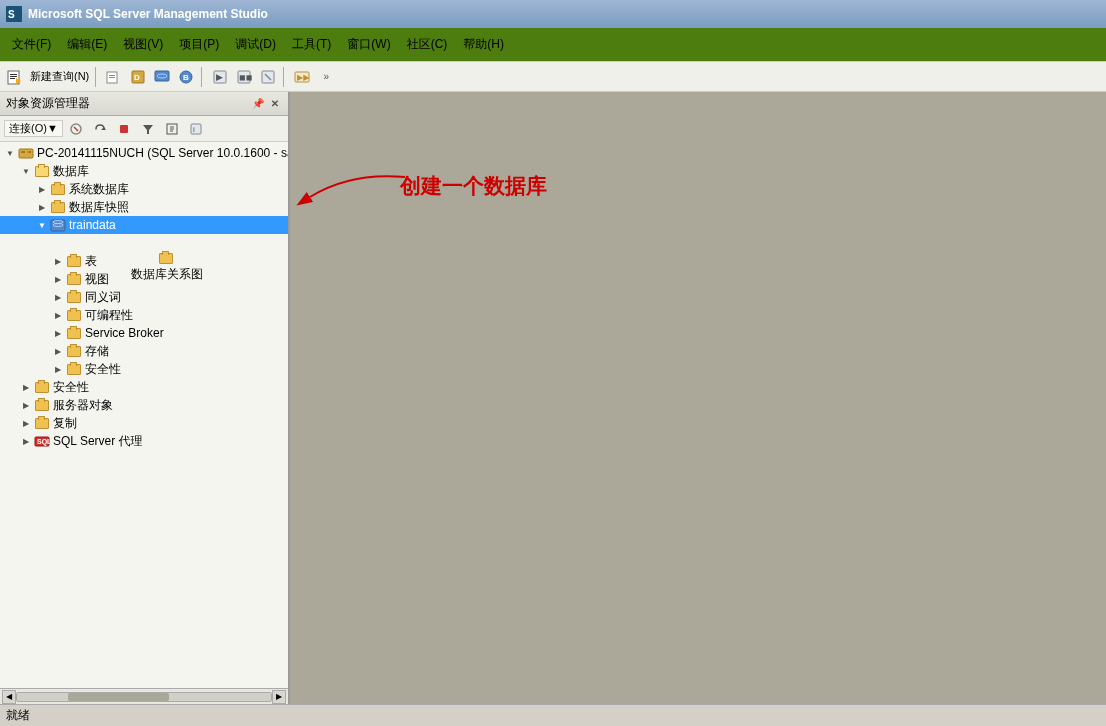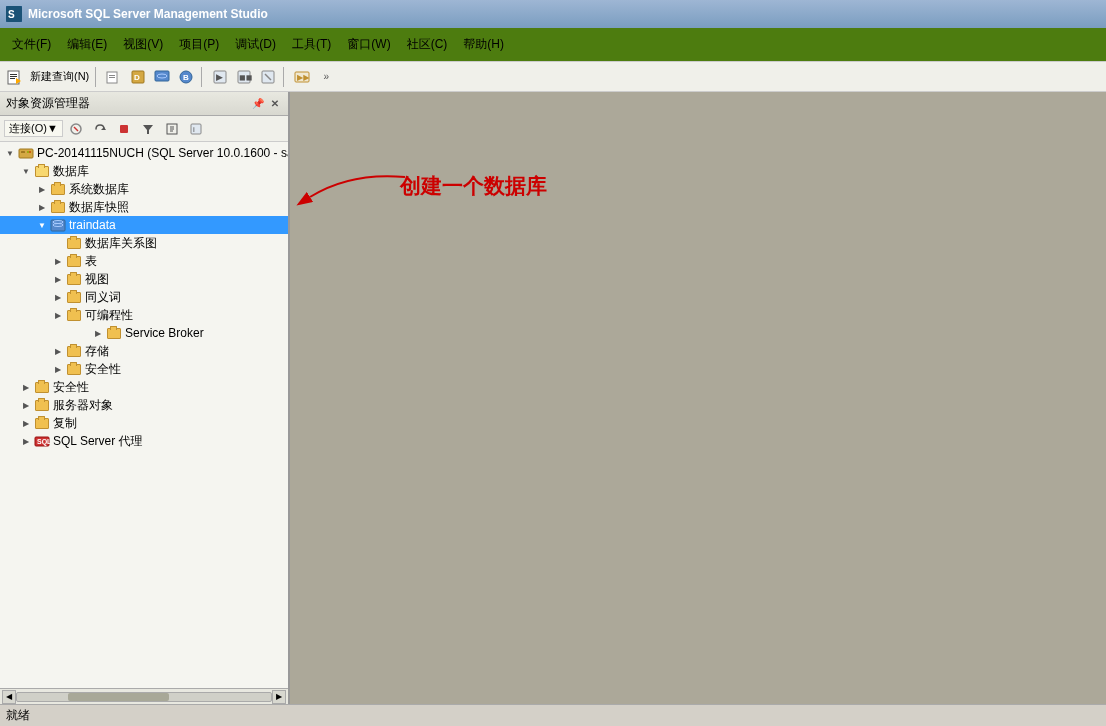--- a/index.html
+++ b/index.html
@@ -473,61 +473,61 @@
         <span class="tree-icon">
           <svg width="16" height="16" viewBox="0 0 16 16">
             <rect x="1" y="3" width="14" height="11" fill="#5588cc" stroke="#336699" stroke-width="1" rx="1"></rect>
             <ellipse cx="8" cy="5" rx="5" ry="1.5" fill="none" stroke="#aaccff" stroke-width="1"></ellipse>
             <ellipse cx="8" cy="8" rx="5" ry="1.5" fill="none" stroke="#aaccff" stroke-width="1"></ellipse>
           </svg>
         </span>
         <span class="tree-label">traindata</span>
       </div>
 
+      <div class="tree-item" style="padding-left:50px;flex-direction:column;">
+        <span class="tree-expander leaf"></span>
+        <span class="tree-icon">
+          <div class="icon-folder"></div>
+        </span>
+        <span class="tree-label">数据库关系图</span>
+      </div>
+
       <div class="tree-item" style="padding-left:50px;">
-        <span class="tree-expander leaf"></span>
-        <span class="tree-icon">
-          <div class="icon-folder"></div>
-        </span>
-        <span class="tree-label">数据库关系图</span>
+        <span class="tree-expander collapsed"></span>
+        <span class="tree-icon">
+          <div class="icon-folder"></div>
+        </span>
+        <span class="tree-label">表</span>
       </div>
 
       <div class="tree-item" style="padding-left:50px;">
         <span class="tree-expander collapsed"></span>
         <span class="tree-icon">
           <div class="icon-folder"></div>
         </span>
-        <span class="tree-label">表</span>
+        <span class="tree-label">视图</span>
       </div>
 
       <div class="tree-item" style="padding-left:50px;">
         <span class="tree-expander collapsed"></span>
         <span class="tree-icon">
           <div class="icon-folder"></div>
         </span>
-        <span class="tree-label">视图</span>
+        <span class="tree-label">同义词</span>
       </div>
 
       <div class="tree-item" style="padding-left:50px;">
         <span class="tree-expander collapsed"></span>
         <span class="tree-icon">
           <div class="icon-folder"></div>
         </span>
-        <span class="tree-label">同义词</span>
+        <span class="tree-label">可编程性</span>
       </div>
 
       <div class="tree-item" style="padding-left:50px;">
-        <span class="tree-expander collapsed"></span>
-        <span class="tree-icon">
-          <div class="icon-folder"></div>
-        </span>
-        <span class="tree-label">可编程性</span>
-      </div>
-
-      <div class="tree-item" style="padding-left:50px;margin-left:40px;">
         <span class="tree-expander collapsed"></span>
         <span class="tree-icon">
           <div class="icon-folder"></div>
         </span>
         <span class="tree-label">Service Broker</span>
       </div>
 
       <div class="tree-item" style="padding-left:50px;">
         <span class="tree-expander collapsed"></span>
         <span class="tree-icon">

